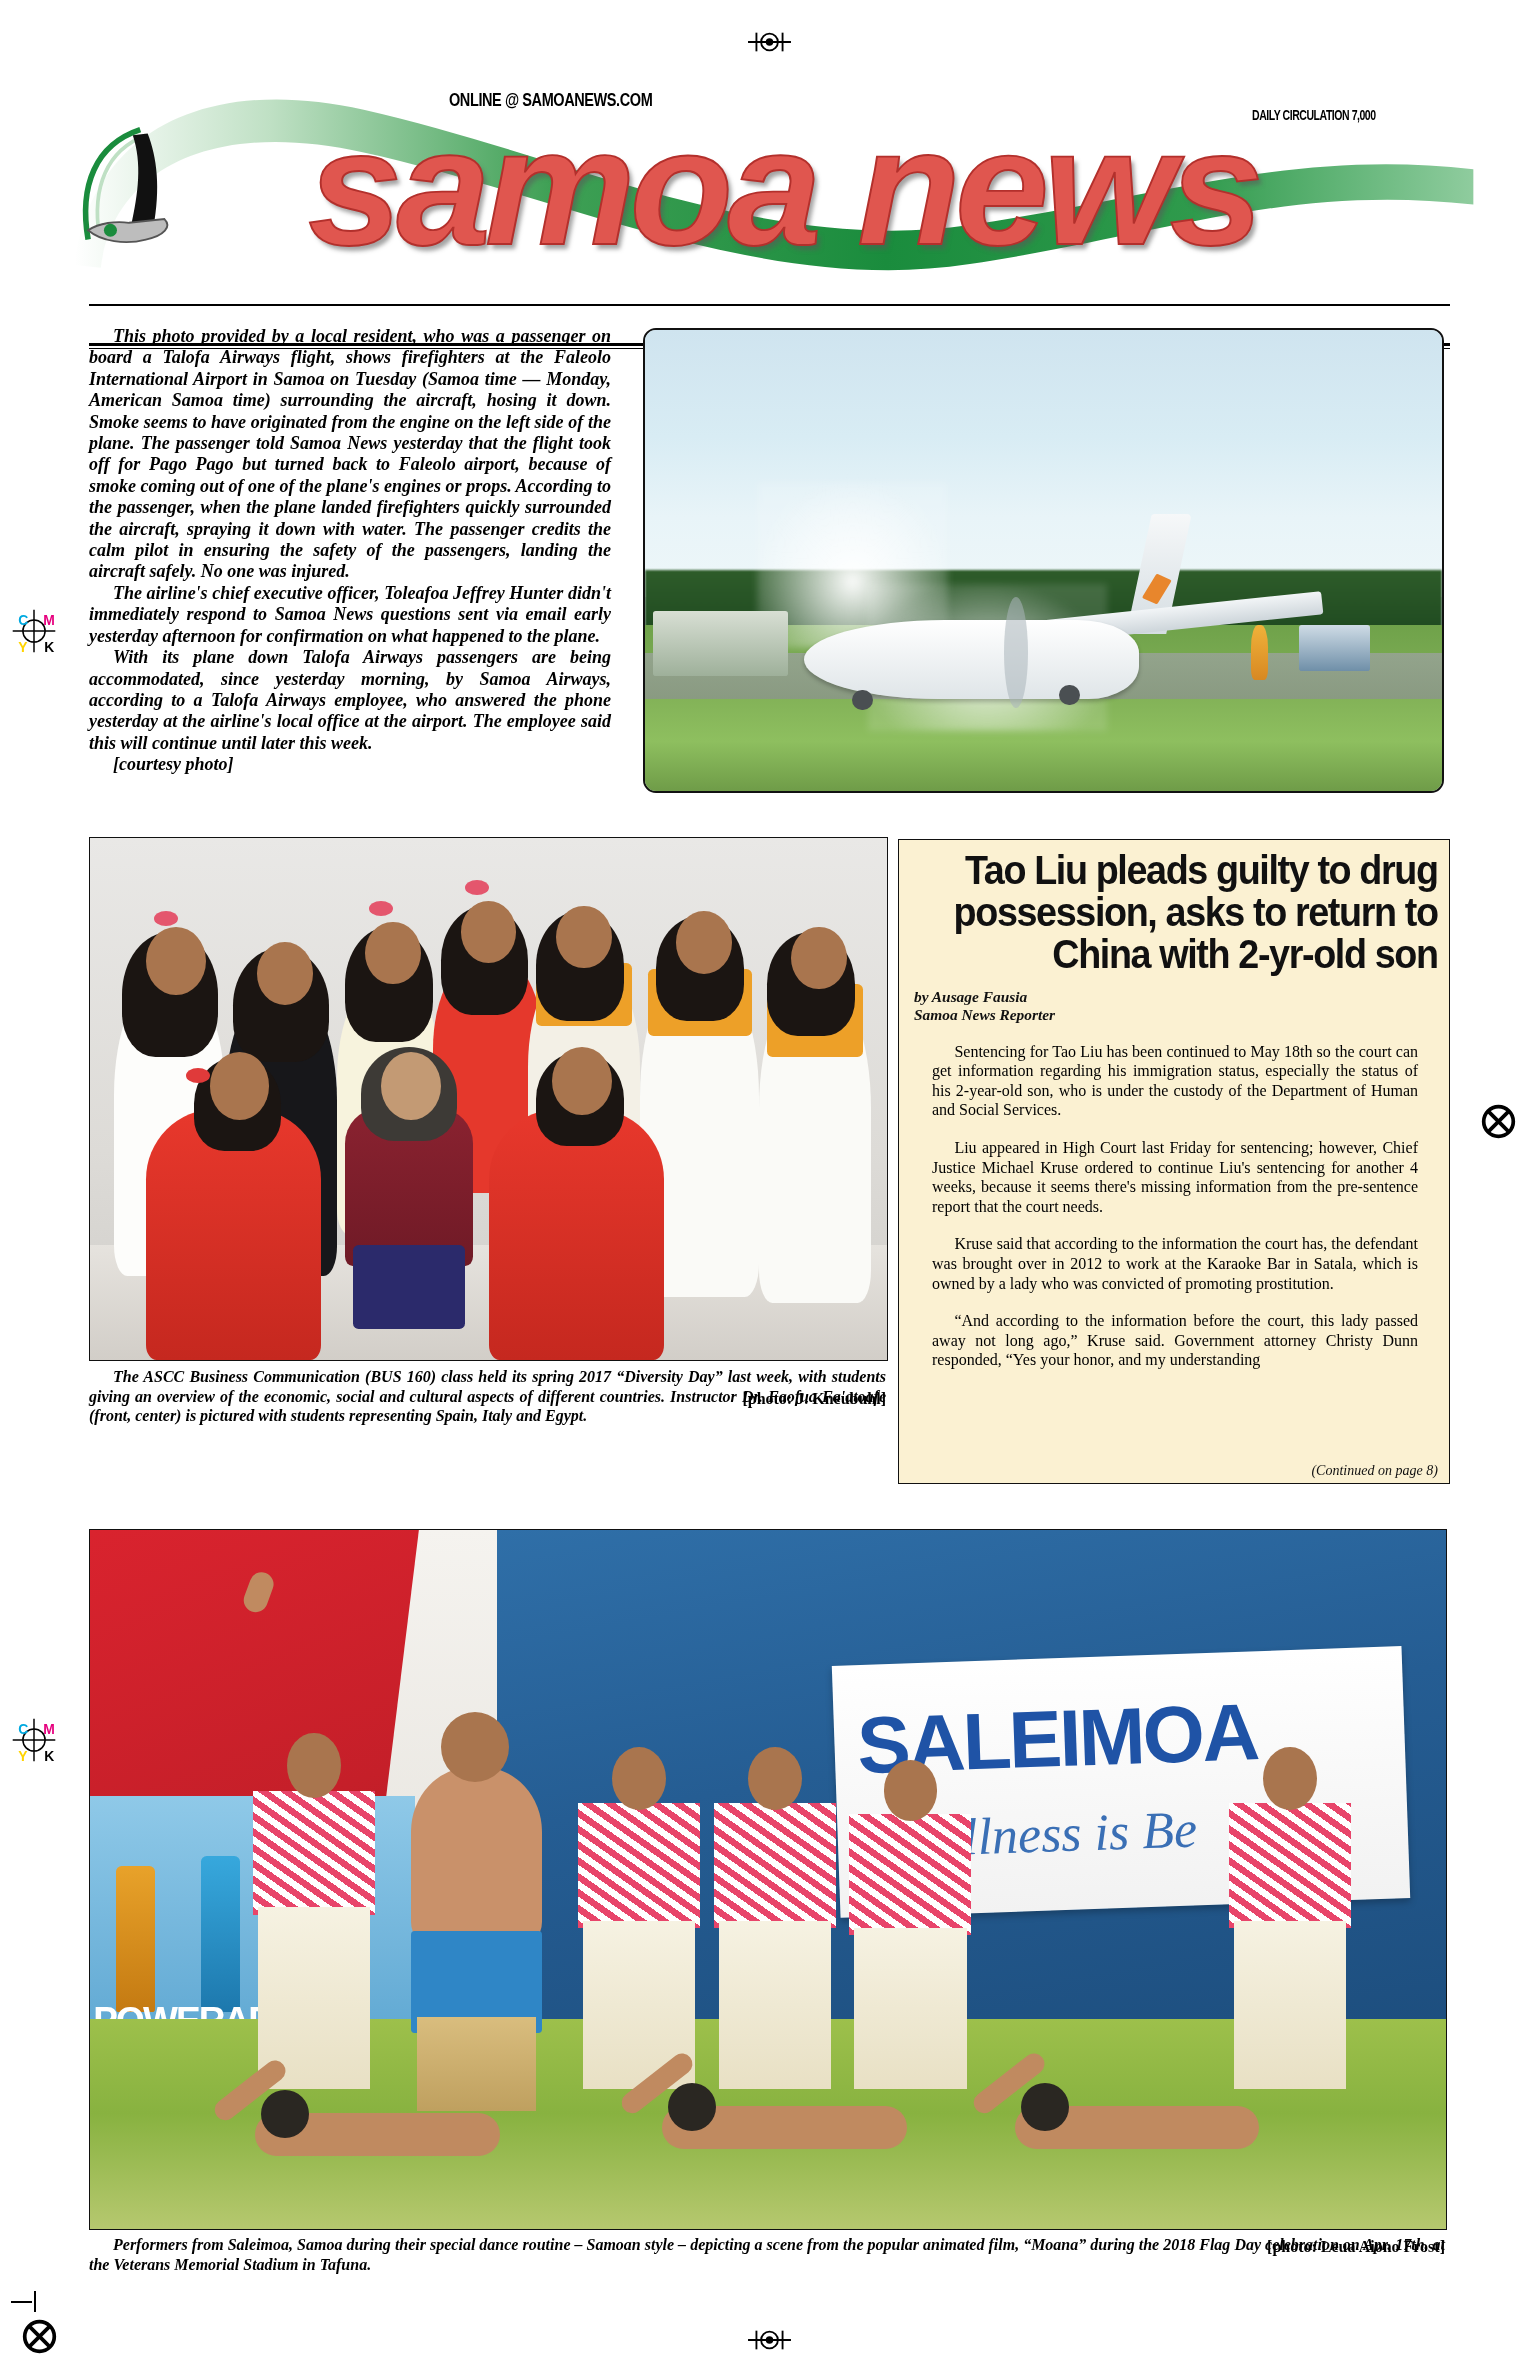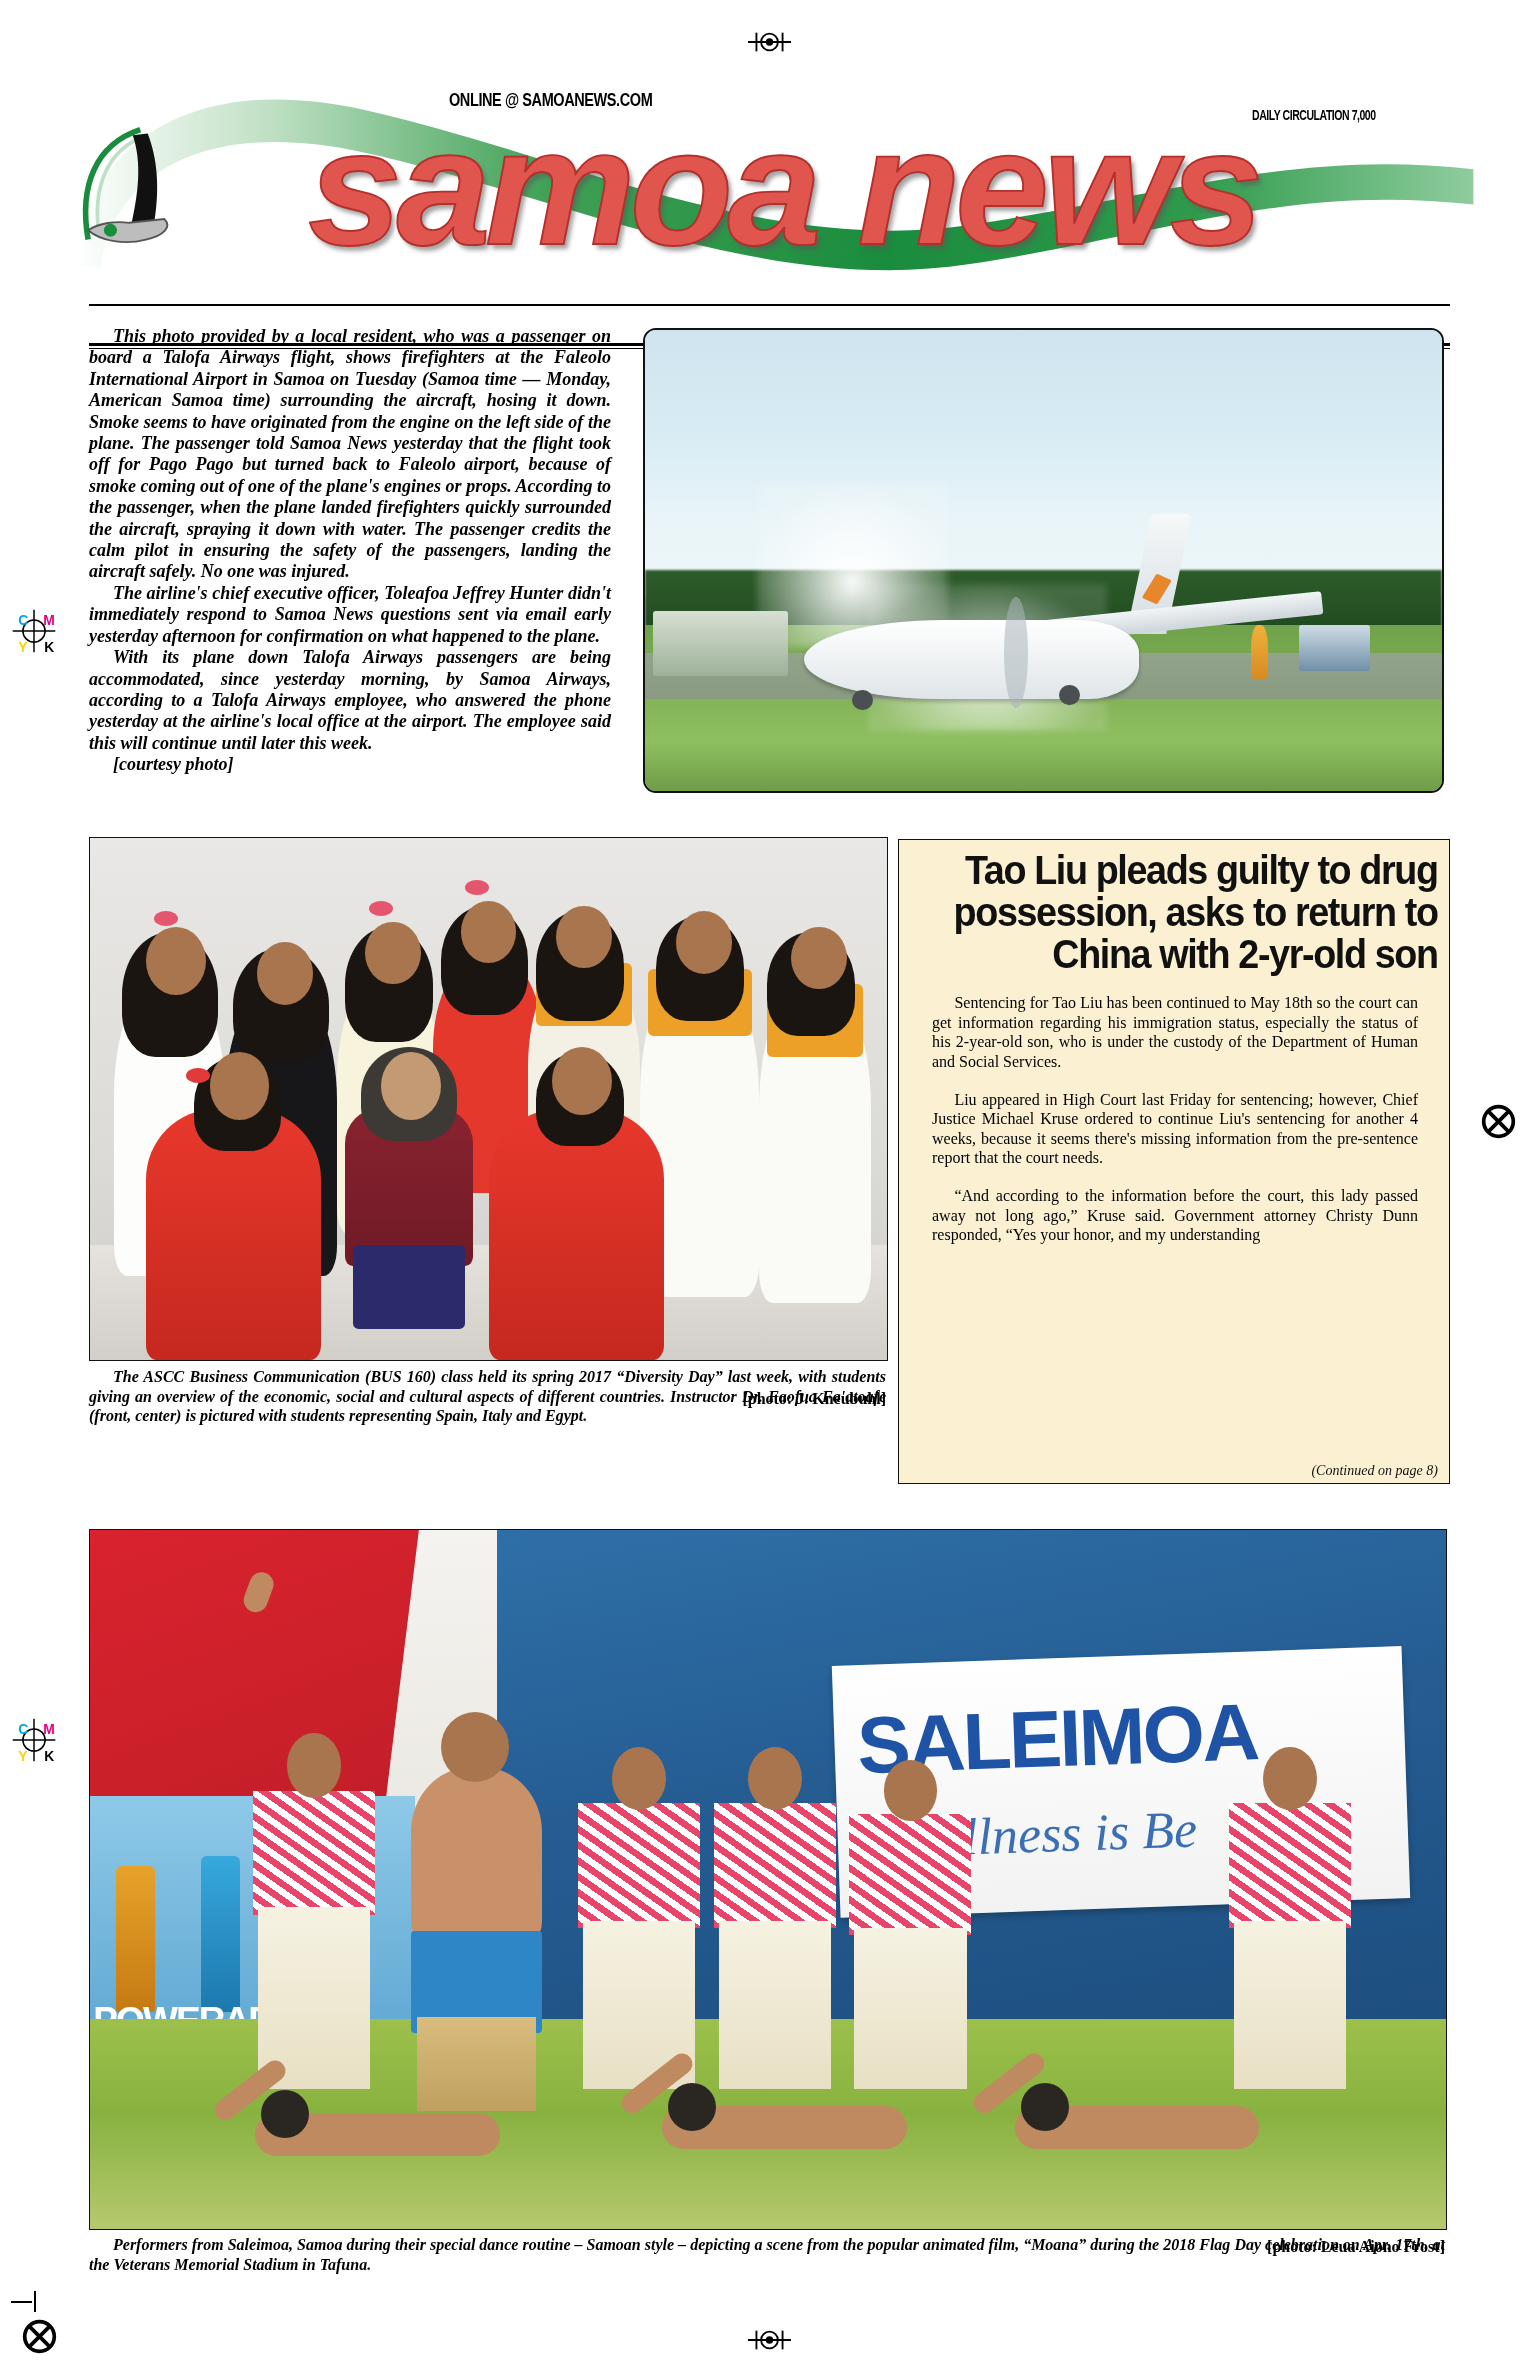--- a/index.html
+++ b/index.html
@@ -385,23 +385,28 @@
     <div class="head" style="left:58%;top:40%;width:7.5%;height:13%;"></div>
   </div>
 
   <div class="caption" id="cap-ascc">
     <span>The ASCC Business Communication (BUS 160) class held its spring 2017 “Diversity Day” last week, with students giving an overview of the economic, social and cultural aspects of different countries. Instructor Dr. Faofua Fa'atoafe (front, center) is pictured with students representing Spain, Italy and Egypt.</span>
     <span class="cap-credit">[photo: J. Kneubuhl]</span>
   </div>
 
   <div id="taoliu">
     <div class="tl-head">Tao Liu pleads guilty to drug possession, asks to return to China with 2-yr-old son</div>
+    <div class="tl-byline">
+      <div>by Ausage Fausia</div>
+      <div>Samoa News Reporter</div>
+    </div>
     <div class="tl-body">
       <p>Sentencing for Tao Liu has been continued to May 18th so the court can get information regarding his immigration status, especially the status of his 2-year-old son, who is under the custody of the Department of Human and Social Services.</p>
       <p>Liu appeared in High Court last Friday for sentencing; however, Chief Justice Michael Kruse ordered to continue Liu's sentencing for another 4 weeks, because it seems there's missing information from the pre-sentence report that the court needs.</p>
+      <p>Kruse said that according to the information the court has, the defendant was brought over in 2012 to work at the Karaoke Bar in Satala, which is owned by a lady who was convicted of promoting prostitution.</p>
       <p>“And according to the information before the court, this lady passed away not long ago,” Kruse said. Government attorney Christy Dunn responded, “Yes your honor, and my understanding</p>
     </div>
     <div class="tl-cont">(Continued on page 8)</div>
   </div>
 
   <div class="photo photo-square" id="photo-dance">
     <div class="d-wallL"></div>
     <div class="d-wallW"></div>
     <div class="d-wallB"></div>
 

